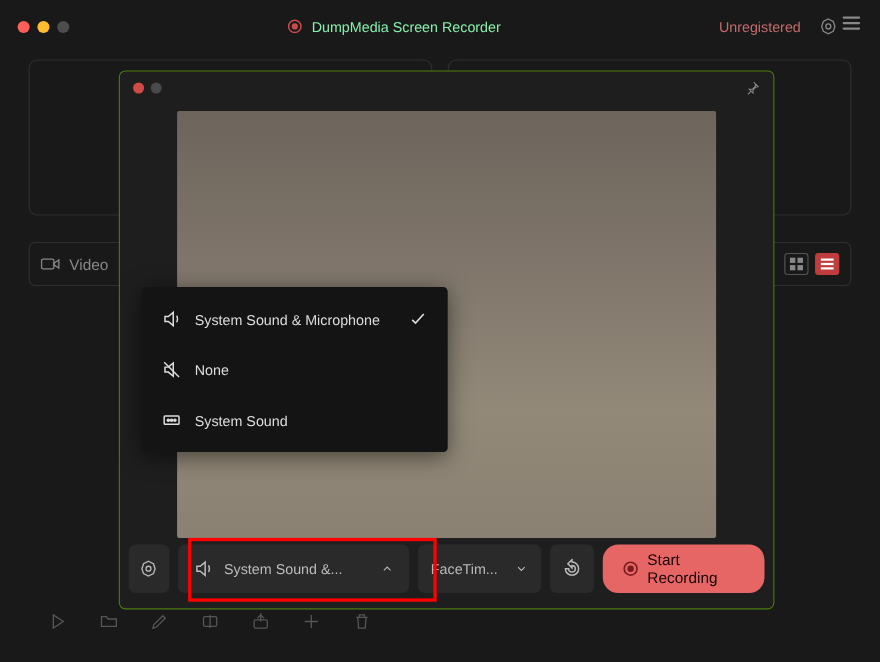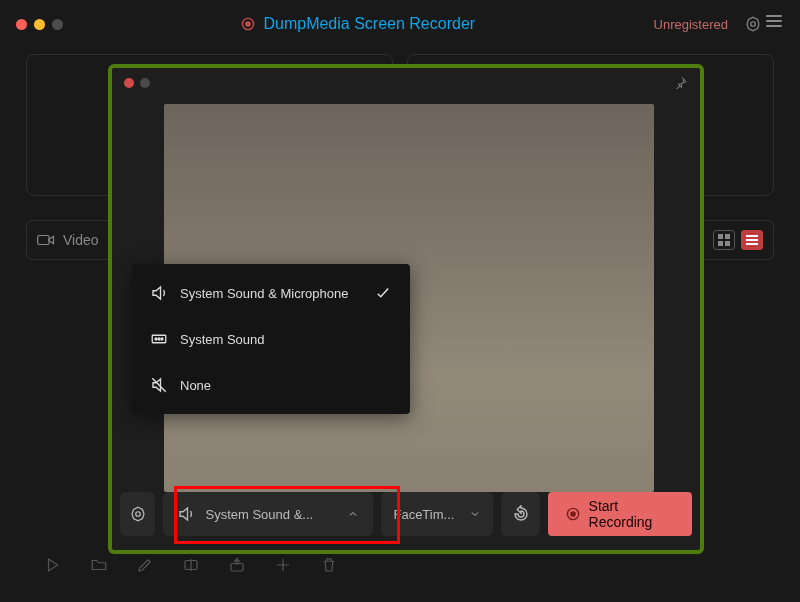--- a/index.html
+++ b/index.html
@@ -3,38 +3,38 @@
   <meta charset="utf-8">
   <style>
     * { margin:0; padding:0; box-sizing:border-box; font-family:-apple-system,BlinkMacSystemFont,"Helvetica Neue",Arial,sans-serif; }
     body { width:800px; height:602px; background:#191919; color:#ccc; position:relative; overflow:hidden; }
 
     .topbar { height:48px; display:flex; align-items:center; padding:0 16px; }
     .traffic { display:flex; gap:7px; }
     .dot { width:11px; height:11px; border-radius:50%; background:#4d4d4d; }
     .dot.red { background:#ff5f56; }
     .dot.yellow { background:#ffbd2e; }
-    .title { flex:1; text-align:center; display:flex; align-items:center; justify-content:center; gap:8px; font-size:16px; color:#0ea5e9; }
+    .title { flex:1; text-align:center; display:flex; align-items:center; justify-content:center; gap:8px; font-size:13px; color:#86efac; }
     .redcircle-icon { width:14px; height:14px; }
     .unrg { color:#c46b6b; font-size:13px; margin-right:12px; }
     .gear-icon, .hamburger-icon { width:18px; height:18px; color:#888; margin-left:4px; }
 
     .cards { display:flex; gap:14px; padding:6px 26px 0 26px; }
     .card { flex:1; height:142px; border:1px solid #2f2f2f; border-radius:8px; display:flex; align-items:center; justify-content:center; color:#888; font-size:14px; }
 
     .midbar { margin:24px 26px 0 26px; height:40px; border:1px solid #2f2f2f; border-radius:6px; display:flex; align-items:center; padding:0 10px; color:#888; font-size:14px; gap:8px; }
     .midbar .right-icons { margin-left:auto; display:flex; gap:6px; }
     .miniview { width:22px; height:20px; border:1px solid #555; border-radius:3px; display:flex; align-items:center; justify-content:center; }
     .miniview.active { background:#bf3d3c; border-color:#bf3d3c; }
 
     .bottomtools { position:absolute; bottom:28px; left:44px; display:flex; gap:28px; color:#555; }
     .tool-icon { width:18px; height:18px; }
 
     
-    .modal { position:absolute; left:108px; top:64px; width:596px; height:490px; border:4px solid #4d7c0f; border-radius:6px; background:#1e1e1e; }
+    .modal { position:absolute; left:108px; top:64px; width:596px; height:490px; border:1px solid #4d7c0f; border-radius:6px; background:#1e1e1e; }
     .modal-head { height:30px; display:flex; align-items:center; padding:0 12px; }
     .mdot { width:10px; height:10px; border-radius:50%; }
     .mdot.red { background:#d14a47; }
     .mdot.gray { background:#4a4a4a; margin-left:6px; }
     .pin { margin-left:auto; width:14px; height:14px; color:#888; }
 
     .preview { position:absolute; left:52px; top:36px; width:490px; height:388px; background:linear-gradient(180deg,#6d655c 0%,#7f756a 35%,#928979 70%,#8b8172 100%); border-radius:2px; }
 
     
     .menu { position:absolute; left:20px; top:196px; width:278px; background:#141414; border-radius:4px; padding:6px 0; box-shadow:0 4px 20px rgba(0,0,0,.5); }
@@ -46,21 +46,21 @@
     
     .ctrlbar { position:absolute; left:8px; right:8px; bottom:10px; height:52px; display:flex; gap:8px; align-items:center; }
     .ctl { height:44px; background:#2a2a2a; border-radius:6px; display:flex; align-items:center; justify-content:center; color:#bbb; font-size:13px; }
     .ctl.settings { width:40px; }
     .ctl.sound { flex:0 0 210px; justify-content:flex-start; padding:0 14px; gap:10px; position:relative; }
     .ctl.sound .chev { margin-left:auto; }
     .redbox { position:absolute; left:62px; bottom:6px; width:226px; height:58px; border:3px solid #ff0000; pointer-events:none; }
     .ctl.cam { flex:0 0 112px; justify-content:flex-end; padding:0 12px; gap:6px; }
     .ctl.cam .chev { margin-left:auto; }
     .ctl.reset { width:44px; }
-    .start-btn { margin-left:auto; height:44px; padding:0 18px; background:#e66666; color:#1a0000; border-radius:4px; display:flex; align-items:center; gap:8px; font-size:14px; font-weight:500; }
+    .start-btn { margin-left:auto; height:44px; padding:0 18px; background:#e66666; color:#1a0000; border-radius:14px; display:flex; align-items:center; gap:8px; font-size:14px; font-weight:500; }
     .start-btn svg { width:16px; height:16px; }
 
     
     .arrow { position:absolute; pointer-events:none; }
 
     .hamrow { display:flex; flex-direction:column; gap:3px; }
     .hamrow span { display:block; width:16px; height:2px; background:#888; border-radius:1px; }
   </style>
 </head>
 <body>
@@ -176,33 +176,33 @@
           <path d="M4 9v6h4l6 5V4L8 9H4z"></path>
           <path d="M18 8c1.5 1.5 1.5 6.5 0 8"></path>
         </svg>
       <span>System Sound &amp; Microphone</span>
       <svg class="mi check" viewBox="0 0 24 24" fill="none" stroke="#ddd" stroke-width="2">
           <path d="M5 13l4 4 10-11"></path>
         </svg>
     </div>
     <div class="menu-item">
       <svg class="mi" viewBox="0 0 24 24" fill="none" stroke="#ddd" stroke-width="1.8">
+          <path d="M4 9v6h4l6 5V4L8 9H4z"></path>
+          <path d="M3 3l18 18"></path>
+        </svg>
+      <span>None</span>
+    </div>
+    <div class="menu-item">
+      <svg class="mi" viewBox="0 0 24 24" fill="none" stroke="#ddd" stroke-width="1.8">
           <rect x="3" y="7" width="18" height="10" rx="1"></rect>
           <circle cx="8" cy="12" r="1.3" fill="#ddd"></circle>
           <circle cx="12" cy="12" r="1.3" fill="#ddd"></circle>
           <circle cx="16" cy="12" r="1.3" fill="#ddd"></circle>
         </svg>
       <span>System Sound</span>
-    </div>
-    <div class="menu-item">
-      <svg class="mi" viewBox="0 0 24 24" fill="none" stroke="#ddd" stroke-width="1.8">
-          <path d="M4 9v6h4l6 5V4L8 9H4z"></path>
-          <path d="M3 3l18 18"></path>
-        </svg>
-      <span>None</span>
     </div>
   </div>
 
   <div class="ctrlbar">
     <div class="ctl settings">
       <svg width="18" height="18" viewBox="0 0 24 24" fill="none" stroke="#bbb" stroke-width="1.6">
           <polygon points="12,3 18,6 20,12 18,18 12,21 6,18 4,12 6,6"></polygon>
           <circle cx="12" cy="12" r="3"></circle>
         </svg>
     </div>

